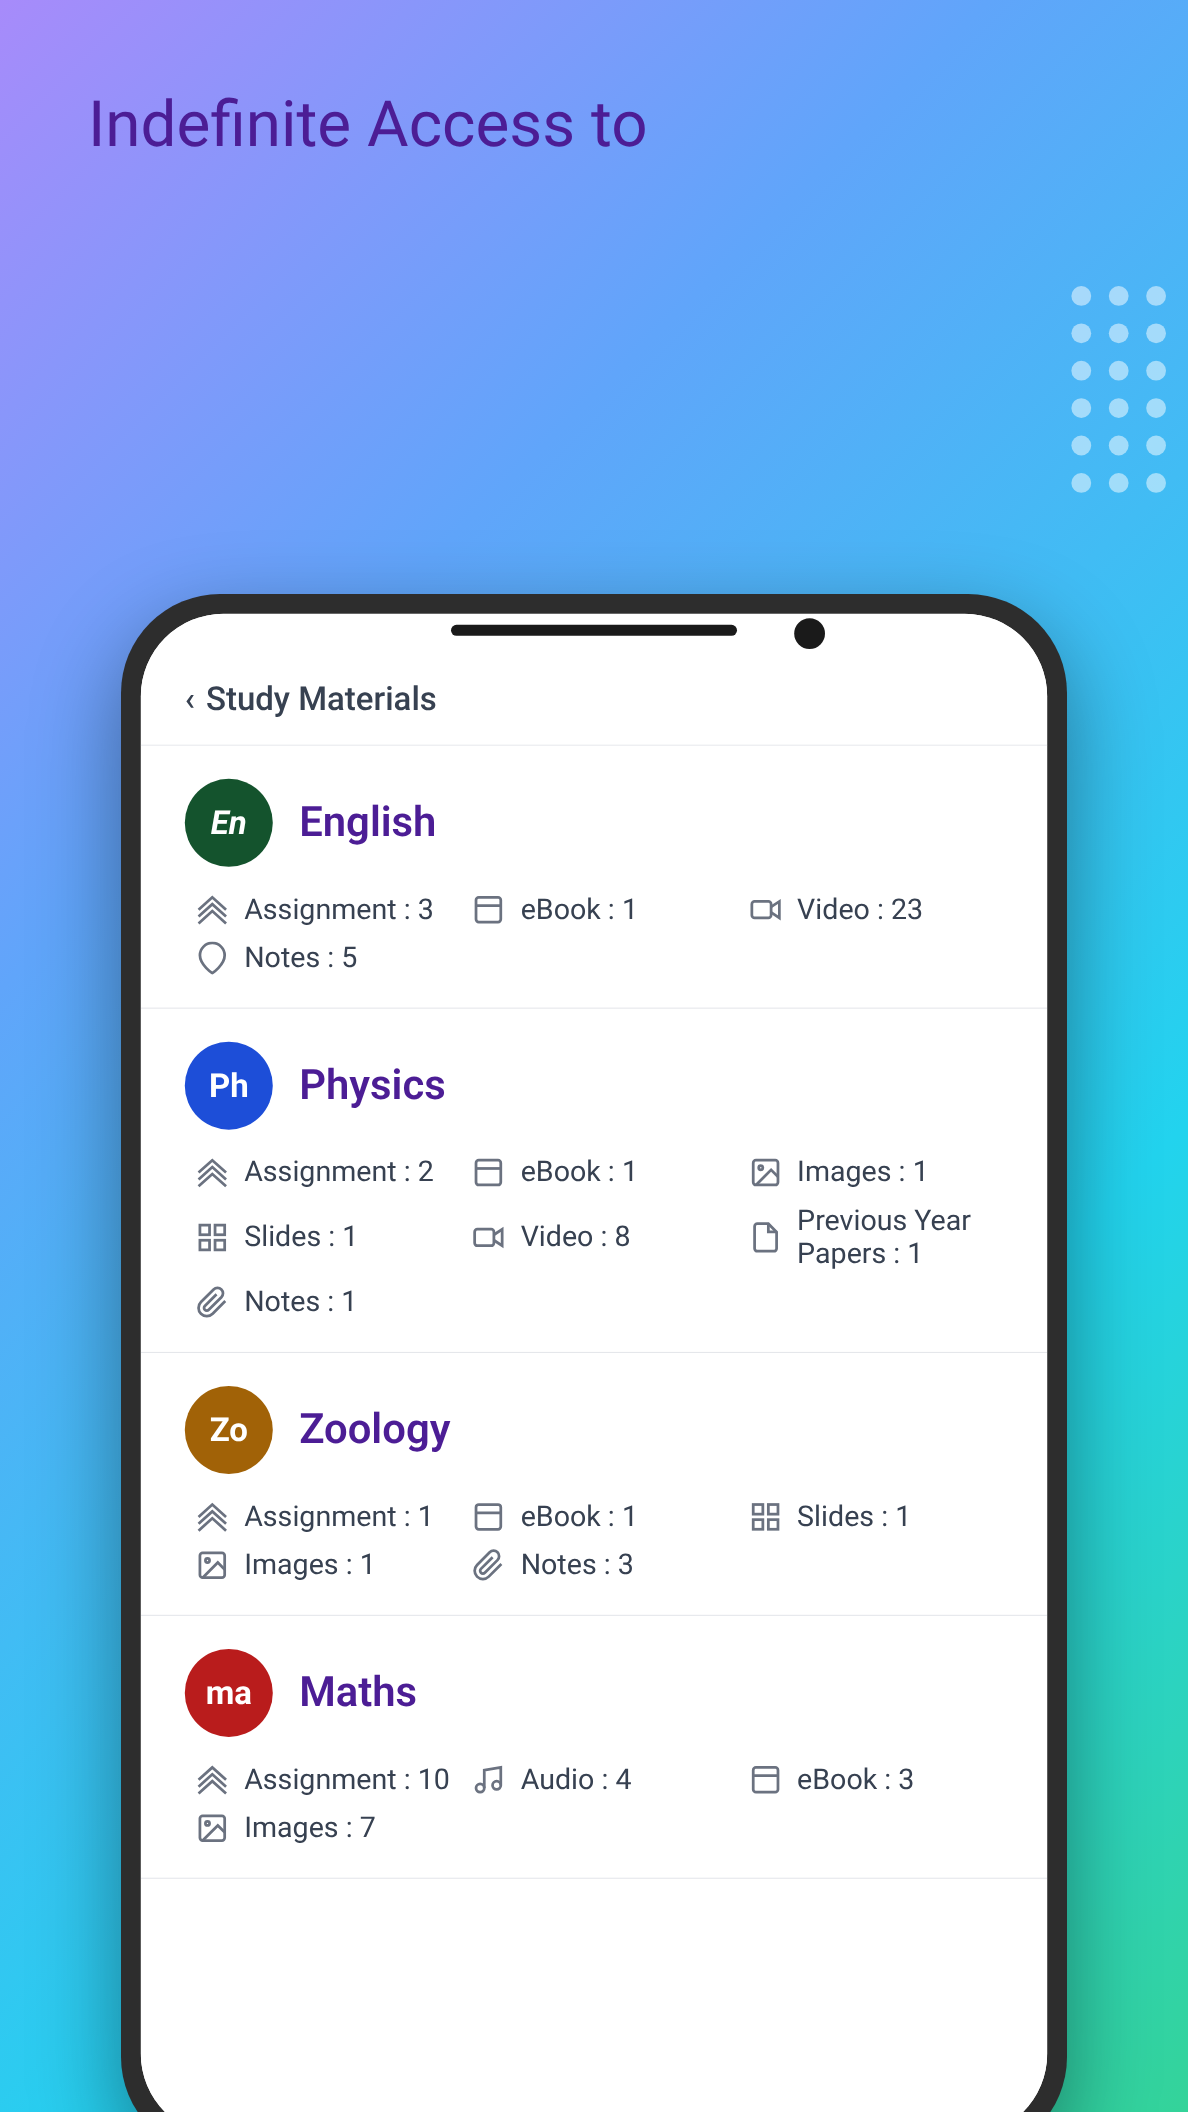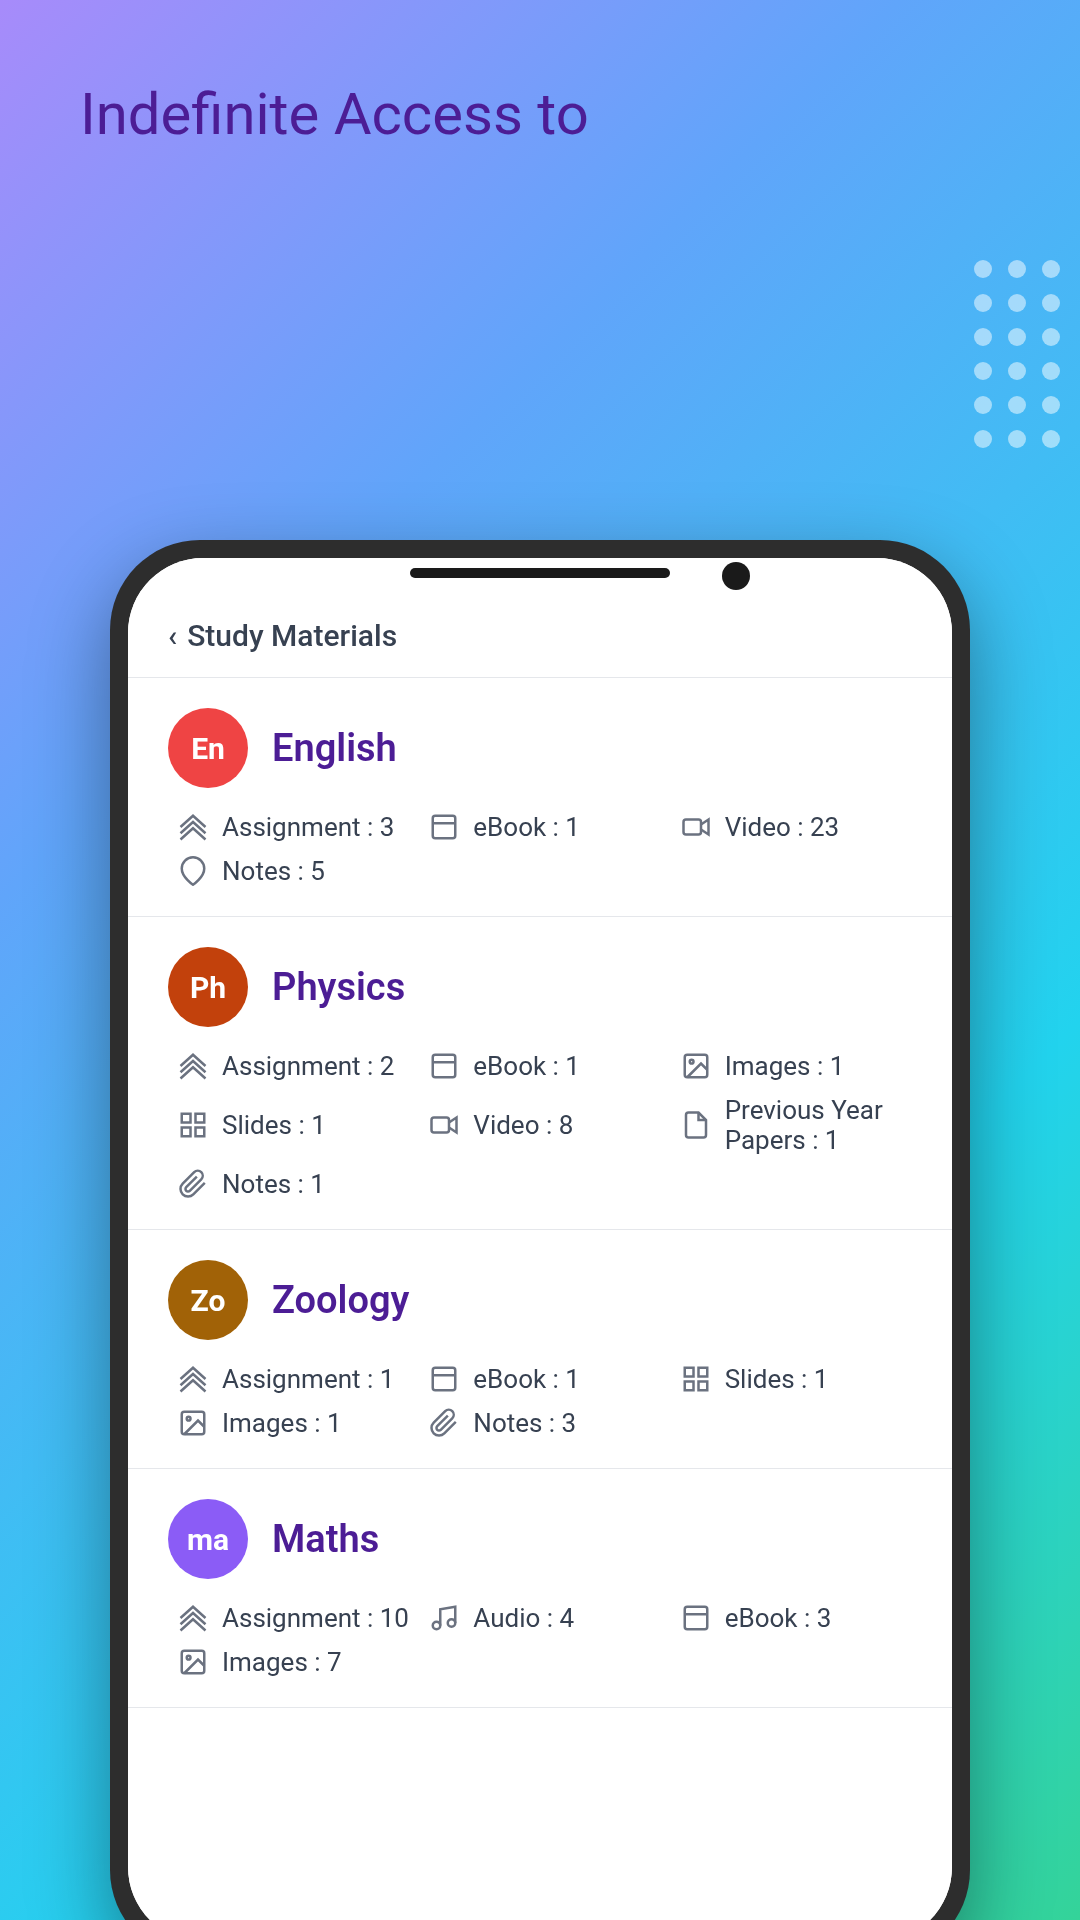--- a/index.html
+++ b/index.html
@@ -161,24 +161,24 @@
     }
 
     .stat-item {
       display: flex;
       align-items: center;
       gap: 14px;
       font-size: 26px;
       color: #374151;
     }
 
-    .avatar-english { background: #ef4444; }
-    .avatar-physics { background: #c2410c; }
+    .avatar-english { background: #14532d; font-style: italic; }
+    .avatar-physics { background: #1d4ed8; }
     .avatar-zoology { background: #a16207; }
-    .avatar-maths { background: #8b5cf6; }
+    .avatar-maths { background: #b91c1c; }
 
     
     .svg-icon {
       width: 30px;
       height: 30px;
       flex-shrink: 0;
     }
   </style>
 </head>
 <body>

